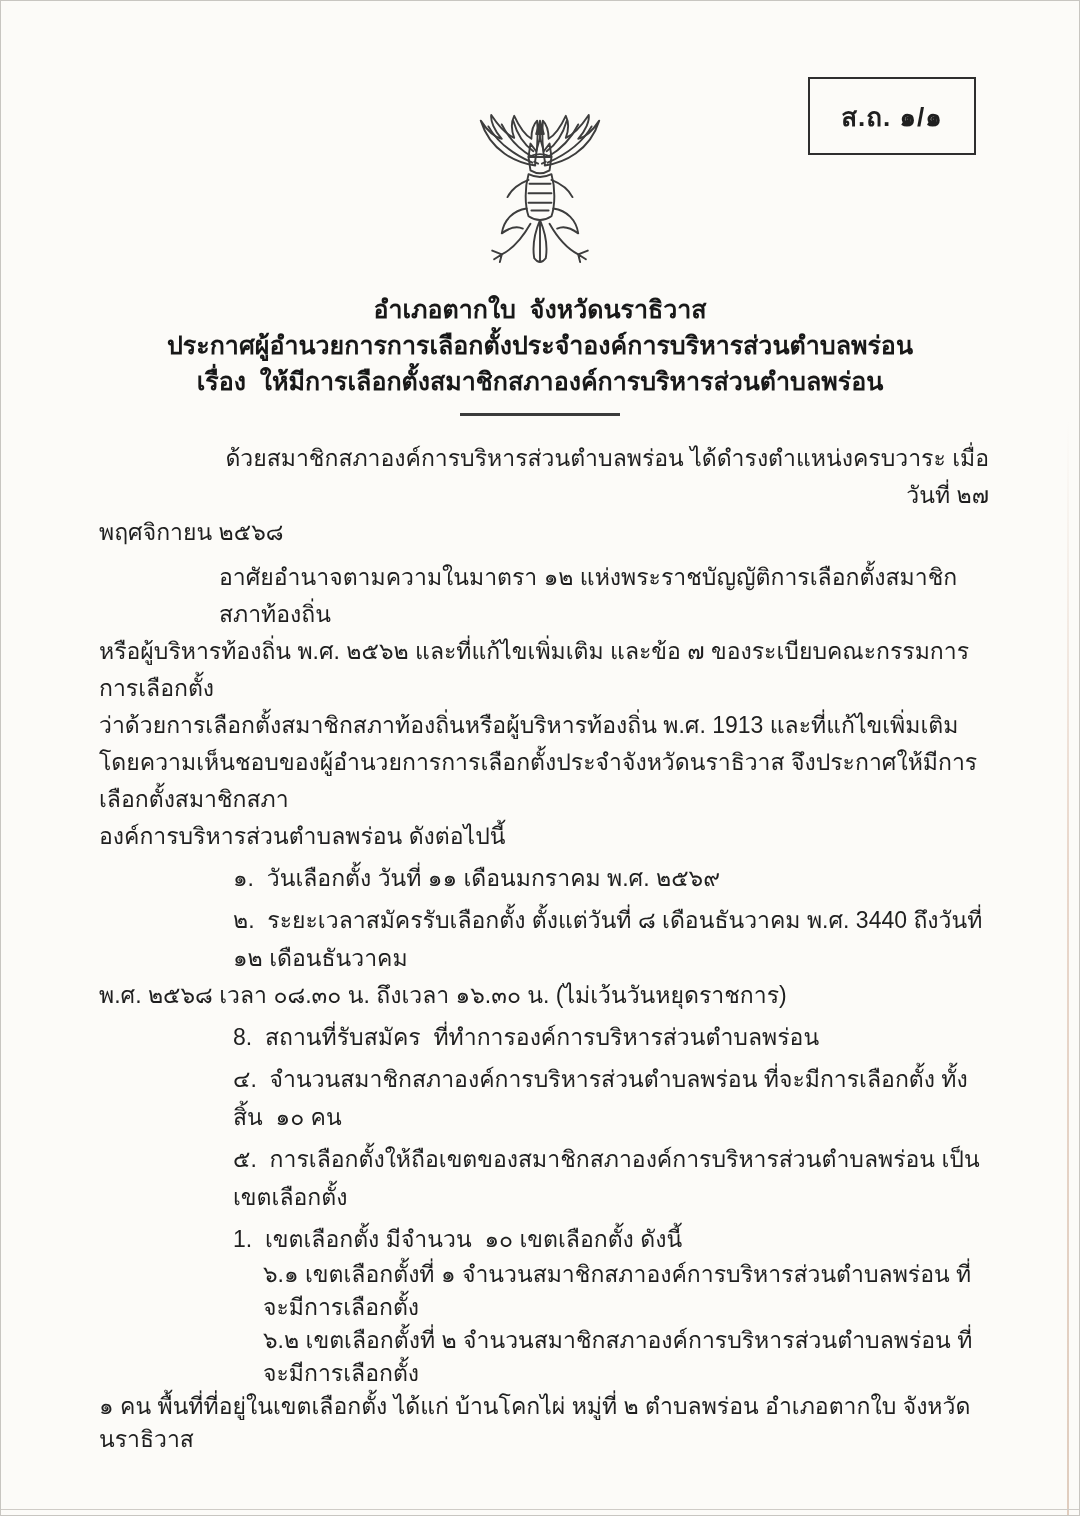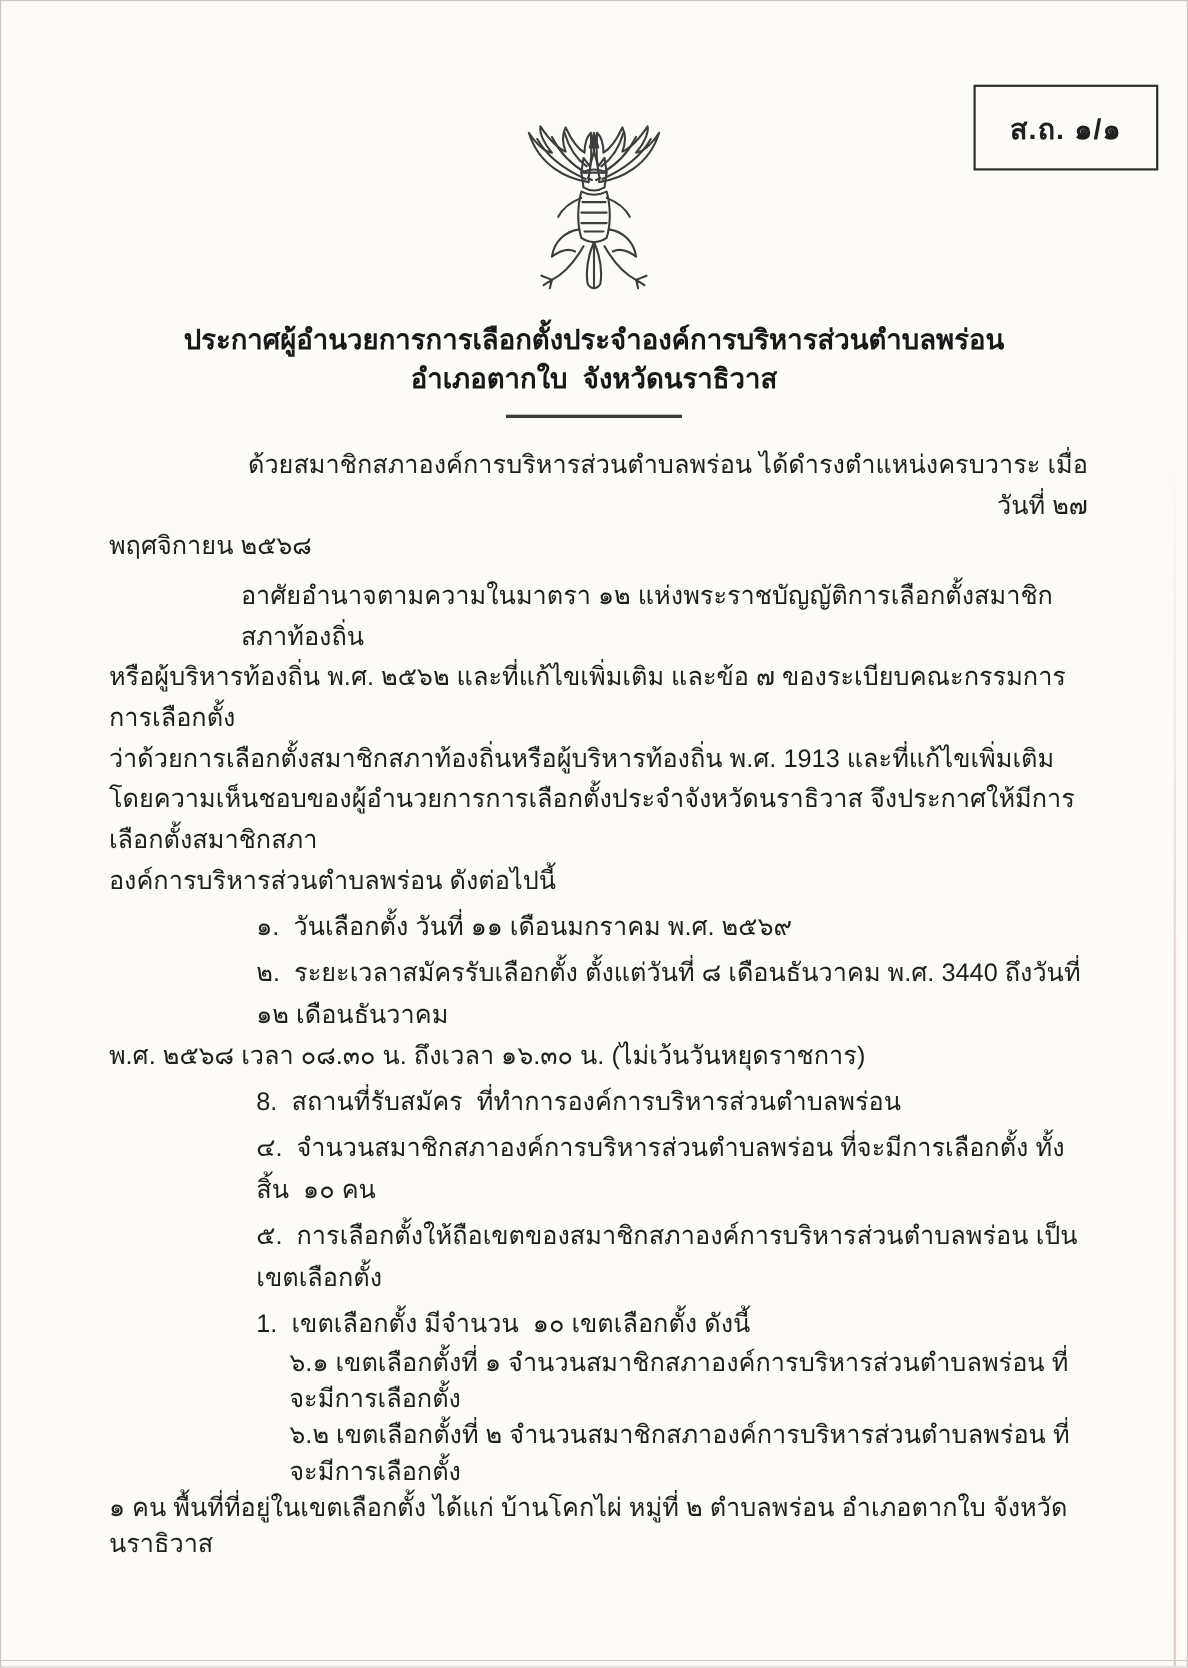--- a/index.html
+++ b/index.html
@@ -17,21 +17,21 @@
   .scan-edge-right {
     position: absolute; top: 420px; bottom: 0; right: 10px; width: 2px;
     background: linear-gradient(#fcfbf8, #d9b9a6 40%, #c9a78f);
     opacity: .55;
   }
   .scan-edge-bottom {
     position: absolute; left: 0; right: 0; bottom: 5px; height: 1px;
     background: #cfccc7;
   }
   .form-code-box {
-    position: absolute; top: 76px; left: 884px;
+    position: absolute; top: 76px; left: 807px;
     width: 164px; height: 74px;
     border: 2px solid #2e2e2e;
     display: flex; align-items: center; justify-content: center;
     font-size: 26px; font-weight: bold; letter-spacing: 1px;
     background: #fcfbf8;
   }
   .emblem {
     margin: 112px auto 0 auto;
     width: 192px; height: 172px;
     display: flex; align-items: center; justify-content: center;
@@ -86,22 +86,23 @@
         <path d="M89 74 H111 M88 84 H112 M88 94 H112 M91 102 H109"></path>
         <path d="M86 100 C72 102 62 112 60 126 C68 120 76 118 82 121 M114 100 C128 102 138 112 140 126 C132 120 124 118 118 121"></path>
         <path d="M100 112 C94 126 92 140 94 152 M100 114 L100 156 M100 112 C106 126 108 140 106 152 M94 152 Q100 160 106 152"></path>
         <path d="M90 116 C82 130 72 142 60 148 M110 116 C118 130 128 142 140 148"></path>
         <path d="M60 148 L50 144 M60 148 L52 153 M60 148 L58 156 M140 148 L150 144 M140 148 L148 153 M140 148 L142 156"></path>
       </g>
     </svg>
   </div>
 
   <div class="title-block">
+    <div class="title-line">อำเภอตากใบ  จังหวัดนราธิวาส</div>
     <div class="title-line">ประกาศผู้อำนวยการการเลือกตั้งประจำองค์การบริหารส่วนตำบลพร่อน</div>
-    <div class="title-line">อำเภอตากใบ  จังหวัดนราธิวาส</div>
+    <div class="title-line">เรื่อง  ให้มีการเลือกตั้งสมาชิกสภาองค์การบริหารส่วนตำบลพร่อน</div>
   </div>
 
   <div class="divider"></div>
 
   <div class="body-block">
     <div class="ln p-first first">ด้วยสมาชิกสภาองค์การบริหารส่วนตำบลพร่อน ได้ดำรงตำแหน่งครบวาระ เมื่อวันที่ ๒๗</div>
     <div class="ln">พฤศจิกายน ๒๕๖๘</div>
     <div class="ln p-first">อาศัยอำนาจตามความในมาตรา ๑๒ แห่งพระราชบัญญัติการเลือกตั้งสมาชิกสภาท้องถิ่น</div>
     <div class="ln">หรือผู้บริหารท้องถิ่น พ.ศ. ๒๕๖๒ และที่แก้ไขเพิ่มเติม และข้อ ๗ ของระเบียบคณะกรรมการการเลือกตั้ง</div>
     <div class="ln">ว่าด้วยการเลือกตั้งสมาชิกสภาท้องถิ่นหรือผู้บริหารท้องถิ่น พ.ศ. 1913 และที่แก้ไขเพิ่มเติม</div>

